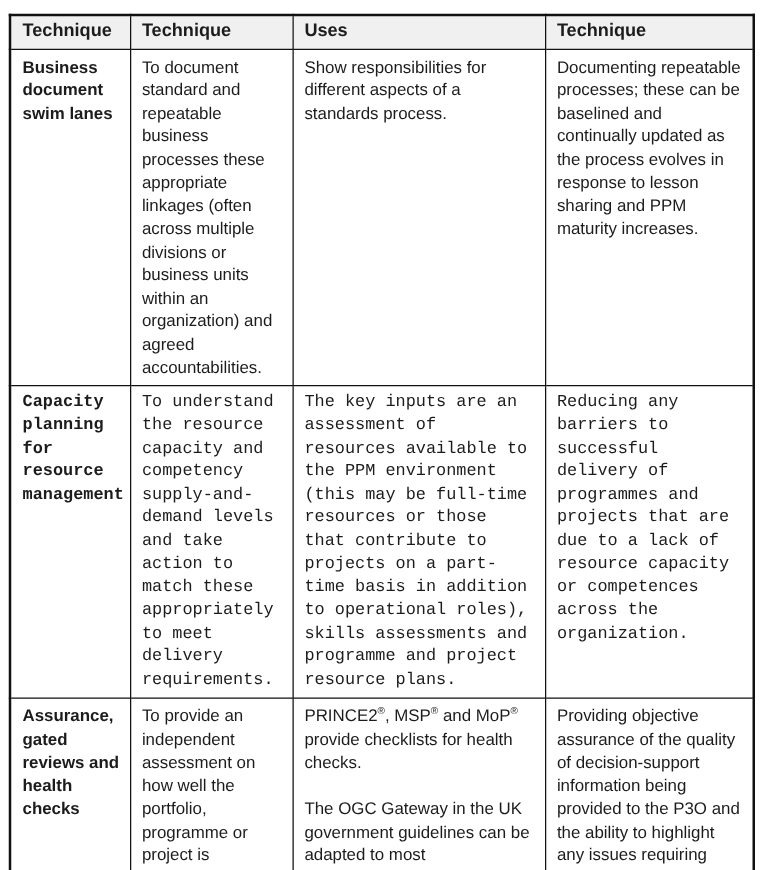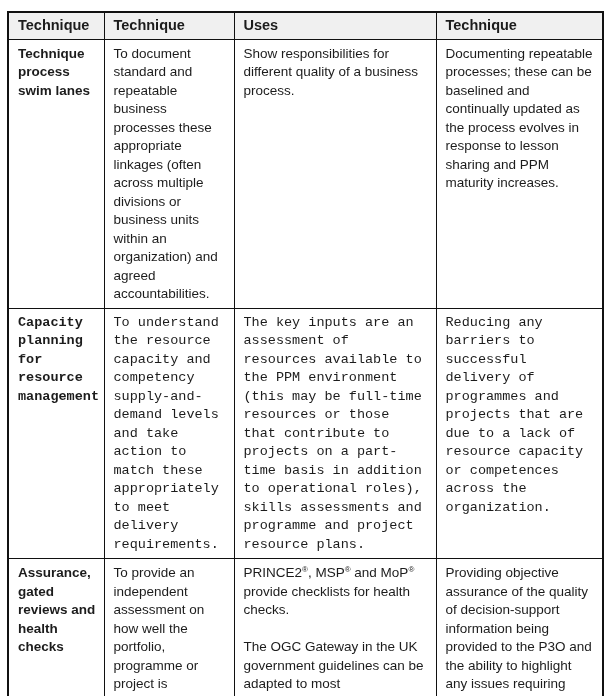--- a/index.html
+++ b/index.html
@@ -77,23 +77,23 @@
     <thead>
       <tr class="header-row">
         <th>Technique</th>
         <th>Technique</th>
         <th>Uses</th>
         <th>Technique</th>
       </tr>
     </thead>
     <tbody>
       <tr class="row-1">
-        <td class="technique-cell">Technique process swim lanes</td>
+        <td class="technique-cell">Business document swim lanes</td>
         <td>To document standard and repeatable business processes these appropriate linkages (often across multiple divisions or business units within an organization) and agreed accountabilities.</td>
-        <td>Show responsibilities for different quality of a business process.</td>
+        <td>Show responsibilities for different aspects of a standards process.</td>
         <td>Documenting repeatable processes; these can be baselined and continually updated as the process evolves in response to lesson sharing and PPM maturity increases.</td>
       </tr>
       <tr class="row-2">
         <td class="technique-cell">Capacity planning for resource management</td>
         <td>To understand the resource capacity and competency supply-and-demand levels and take action to match these appropriately to meet delivery requirements.</td>
         <td>The key inputs are an assessment of resources available to the PPM environment (this may be full-time resources or those that contribute to projects on a part-time basis in addition to operational roles), skills assessments and programme and project resource plans.</td>
         <td>Reducing any barriers to successful delivery of programmes and projects that are due to a lack of resource capacity or competences across the organization.</td>
       </tr>
       <tr class="row-3">
         <td class="technique-cell">Assurance, gated reviews and health checks</td>

